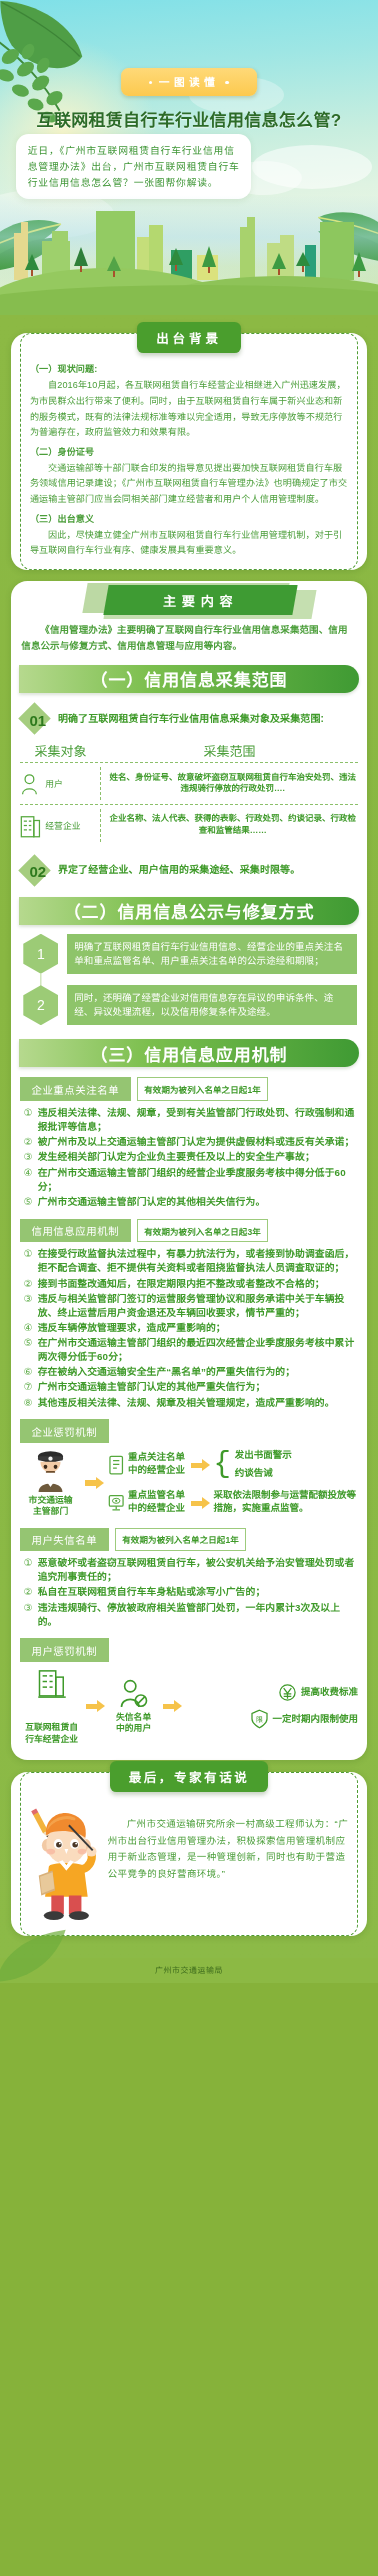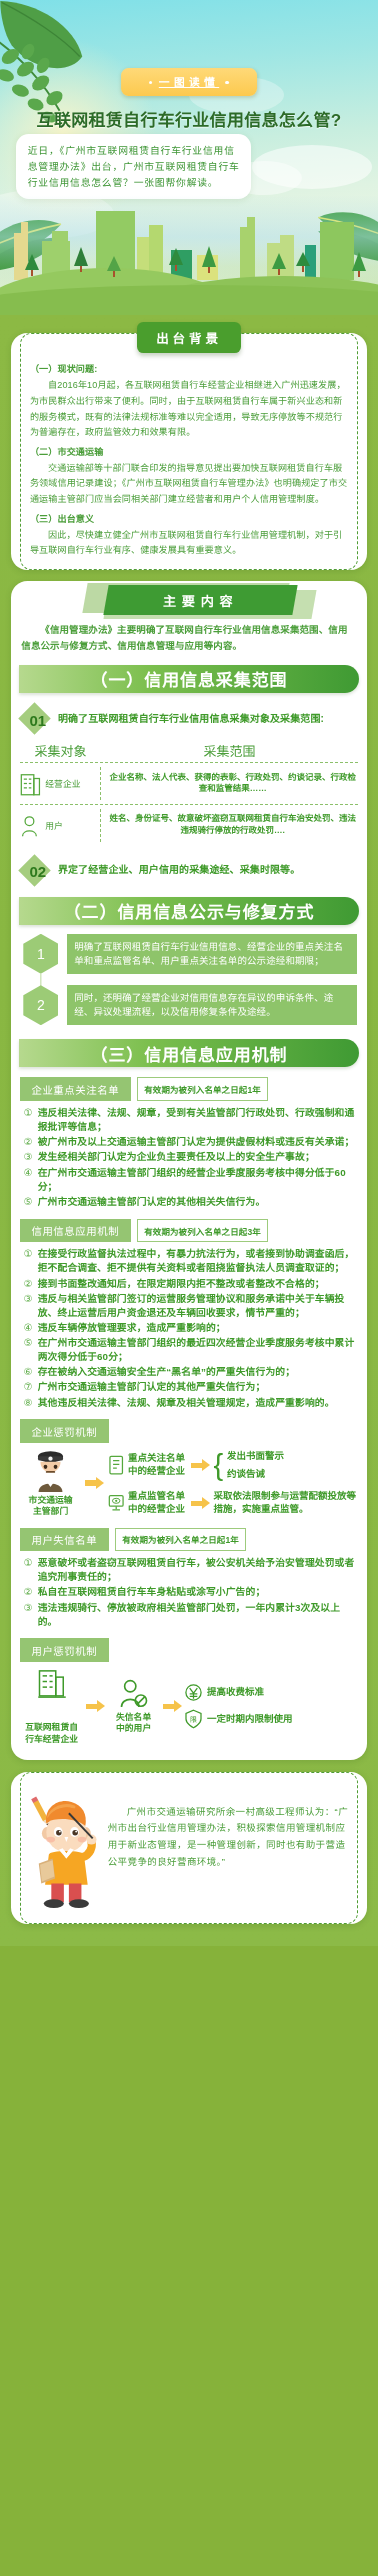--- a/index.html
+++ b/index.html
@@ -32,21 +32,20 @@
   .palm-l{left:-16.4px;top:208px;transform:rotate(-8deg);}
   .palm-r{right:-17.7px;top:200px;transform:scaleX(-1) rotate(-6deg);}
 
   .badge {
     position:absolute; left:50%; top:68px; transform:translateX(-50%);
     background:linear-gradient(180deg,#ffd978,#fcc94e);
     color:#fff; font-size:10.7px; font-weight:bold; letter-spacing:4.4px;
     padding:6.3px 21.4px 7px 21.4px; border-radius:7.6px;
     box-shadow:0 1.9px 3.8px rgba(120,100,20,.22);
     white-space:nowrap;
-    text-decoration:underline;
   }
   .badge .dot{display:inline-block;width:3.8px;height:3.8px;border-radius:50%;background:#fff;
     vertical-align:middle;margin:0 6.3px 1.9px 6.3px;letter-spacing:0;}
   .hero-title{
     position:absolute; left:0; right:0; top:106px; text-align:center;
     font-size:17px; font-weight:bold; color:#2c6b28; letter-spacing:0.3px;
     text-shadow:0 1.3px 1.3px rgba(255,255,255,.7);
   }
   .lead-card{
     position:absolute; left:16.4px; top:134px; width:235px;
@@ -281,21 +280,21 @@
 
   <div class="band">
   <div class="band-inner">
 
     <div class="card">
       <div class="dashed">
         <span class="pill-title">出台背景</span>
         <div class="p-body">
           <p class="p-sub">（一）现状问题:</p>
           <p class="p-ind">自2016年10月起，各互联网租赁自行车经营企业相继进入广州迅速发展，为市民群众出行带来了便利。同时，由于互联网租赁自行车属于新兴业态和新的服务模式，既有的法律法规标准等难以完全适用，导致无序停放等不规范行为普遍存在，政府监管效力和效果有限。</p>
-          <p class="p-sub">（二）市交通运输</p>
+          <p class="p-sub">（二）身份证号</p>
           <p class="p-ind">交通运输部等十部门联合印发的指导意见提出要加快互联网租赁自行车服务领域信用记录建设；《广州市互联网租赁自行车管理办法》也明确规定了市交通运输主管部门应当会同相关部门建立经营者和用户个人信用管理制度。</p>
           <p class="p-sub">（三）出台意义</p>
           <p class="p-ind">因此，尽快建立健全广州市互联网租赁自行车行业信用管理机制，对于引导互联网自行车行业有序、健康发展具有重要意义。</p>
         </div>
       </div>
     </div>
 
     <div class="card" style="padding-bottom:8.8px;">
 
       <div class="ribbon-wrap">
@@ -320,49 +319,49 @@
           <div class="sq"></div>
           <div class="n">01</div>
         </div>
         <div class="num-txt">明确了互联网租赁自行车行业信用信息采集对象及采集范围:</div>
       </div>
 
       <div class="ctable">
         <div class="ct-head">
           <div class="c1h">采集对象</div>
           <div class="c2h">采集范围</div>
+        </div>
+        <div class="ct-row">
+          <div class="c1c">
+            <svg width="21.4" height="25" viewBox="0 0 34 40">
+              <circle cx="15" cy="13" r="7" fill="none" stroke="#55a83c" stroke-width="2"></circle>
+              <path d="M4,37 C4,26 26,26 26,37" fill="none" stroke="#55a83c" stroke-width="2"></path>
+            </svg>
+            <span class="lbl">用户</span>
+          </div>
+          <div class="c2c">姓名、身份证号、故意破坏盗窃互联网租赁自行车治安处罚、违法违规骑行停放的行政处罚….</div>
         </div>
         <div class="ct-row">
           <div class="c1c">
             <svg width="21.4" height="25" viewBox="0 0 34 40">
               <rect x="2" y="6" width="20" height="32" fill="none" stroke="#55a83c" stroke-width="2"></rect>
               <rect x="22" y="12" width="9" height="26" fill="none" stroke="#55a83c" stroke-width="2"></rect>
               <g stroke="#55a83c" stroke-width="2">
                 <line x1="6" y1="13" x2="11" y2="13"></line>
                     <line x1="14" y1="13" x2="18" y2="13"></line>
                 <line x1="6" y1="20" x2="11" y2="20"></line>
                     <line x1="14" y1="20" x2="18" y2="20"></line>
                 <line x1="6" y1="27" x2="11" y2="27"></line>
                     <line x1="14" y1="27" x2="18" y2="27"></line>
               </g>
             </svg>
             <span class="lbl">经营企业</span>
           </div>
           <div class="c2c">企业名称、法人代表、获得的表彰、行政处罚、约谈记录、行政检查和监管结果……</div>
         </div>
-        <div class="ct-row">
-          <div class="c1c">
-            <svg width="21.4" height="25" viewBox="0 0 34 40">
-              <circle cx="15" cy="13" r="7" fill="none" stroke="#55a83c" stroke-width="2"></circle>
-              <path d="M4,37 C4,26 26,26 26,37" fill="none" stroke="#55a83c" stroke-width="2"></path>
-            </svg>
-            <span class="lbl">用户</span>
-          </div>
-          <div class="c2c">姓名、身份证号、故意破坏盗窃互联网租赁自行车治安处罚、违法违规骑行停放的行政处罚….</div>
-        </div>
       </div>
 
       <div class="num-row">
         <div class="diamond">
           <div class="sq"></div>
           <div class="n">02</div>
         </div>
         <div class="num-txt">界定了经营企业、用户信用的采集途经、采集时限等。</div>
       </div>
 
@@ -475,21 +474,21 @@
           </svg>
           <div class="cap" style="white-space:pre-line;">市交通运输
 主管部门</div>
         </div>
 
         <div class="arrow">
               <div class="st"></div>
               <div class="hd"></div>
             </div>
 
-        <div style="flex:1;display:flex;flex-direction:column;gap:10px;">
+        <div style="flex:1;display:flex;flex-direction:column;gap:10px;font-family:Liberation Mono, monospace;">
 
           <div style="display:flex;align-items:center;gap:3.8px;">
             <svg width="16.4" height="20" viewBox="0 0 26 32">
               <rect x="3" y="2" width="20" height="28" rx="2" fill="none" stroke="#55a83c" stroke-width="2"></rect>
               <line x1="8" y1="9" x2="18" y2="9" stroke="#55a83c" stroke-width="2"></line>
               <line x1="8" y1="15" x2="18" y2="15" stroke="#55a83c" stroke-width="2"></line>
               <line x1="8" y1="21" x2="14" y2="21" stroke="#55a83c" stroke-width="2"></line>
             </svg>
             <div class="flowtxt" style="white-space:pre-line;width:59px;">重点关注名单
 中的经营企业</div>
@@ -579,21 +578,21 @@
           </svg>
           <div class="cap" style="white-space:pre-line;">失信名单
 中的用户</div>
         </div>
 
         <div class="arrow">
               <div class="st"></div>
               <div class="hd"></div>
             </div>
 
-        <div style="flex:1;display:flex;flex-direction:column;gap:7px;">
+        <div style="flex:1;display:flex;flex-direction:column;gap:7px;align-items:flex-end;">
           <div style="display:flex;align-items:center;gap:3.8px;">
             <svg width="19" height="19" viewBox="0 0 30 30">
               <circle cx="15" cy="15" r="12" fill="none" stroke="#3f9a2a" stroke-width="2"></circle>
               <path d="M9,8 L15,16 L21,8 M9,17 H21 M9,21 H21 M15,16 V25" stroke="#3f9a2a" stroke-width="2" fill="none"></path>
             </svg>
             <div class="flowtxt">提高收费标准</div>
           </div>
           <div style="display:flex;align-items:center;gap:3.8px;">
             <svg width="19" height="20" viewBox="0 0 30 32">
               <path d="M15,2 L27,7 V16 C27,24 15,30 15,30 C15,30 3,24 3,16 V7 Z" fill="none" stroke="#3f9a2a" stroke-width="2"></path>
@@ -601,20 +600,21 @@
             </svg>
             <div class="flowtxt">一定时期内限制使用</div>
           </div>
         </div>
       </div>
 
     </div>
 
     <div class="card">
       <div class="dashed" style="padding-bottom:14px;">
+        <span class="pill-title" style="letter-spacing:2.5px;">最后，专家有话说</span>
         <div style="display:flex;gap:3.8px;align-items:flex-start;margin-top:6.3px;">
           <svg width="74" height="120" viewBox="0 0 118 190">
 
             <g transform="rotate(-28 24 40)">
               <rect x="16" y="14" width="9" height="34" fill="#f2b33d"></rect>
               <polygon points="16,48 25,48 20.5,58" fill="#f0d9b5"></polygon>
               <polygon points="18,55 23,55 20.5,58" fill="#4a3a2a"></polygon>
               <rect x="16" y="8" width="9" height="7" fill="#e06b6b"></rect>
             </g>
 
@@ -654,15 +654,21 @@
             <ellipse cx="78" cy="182" rx="16" ry="7" fill="#3a3a3a"></ellipse>
           </svg>
           <p style="flex:1;font-size:9.5px;line-height:1.75;color:#4b9e3a;letter-spacing:0.4px;text-indent:2em;padding-top:15px;">广州市交通运输研究所余一村高级工程师认为：“广州市出台行业信用管理办法，积极探索信用管理机制应用于新业态管理，是一种管理创新，同时也有助于营造公平竞争的良好营商环境。”</p>
         </div>
       </div>
     </div>
 
   </div>
   </div>
 
+  <div class="footer">
+    <svg class="leafdeco" style="left:-3.8px;" viewBox="0 0 120 90">
+      <path d="M0,88 C10,40 56,14 110,6 C96,54 52,86 0,88 Z" fill="#6fae3c" opacity=".75"></path>
+    </svg>
+    <span>广州市交通运输局</span>
+  </div>
 
 </div>
 
 
 </body></html>

